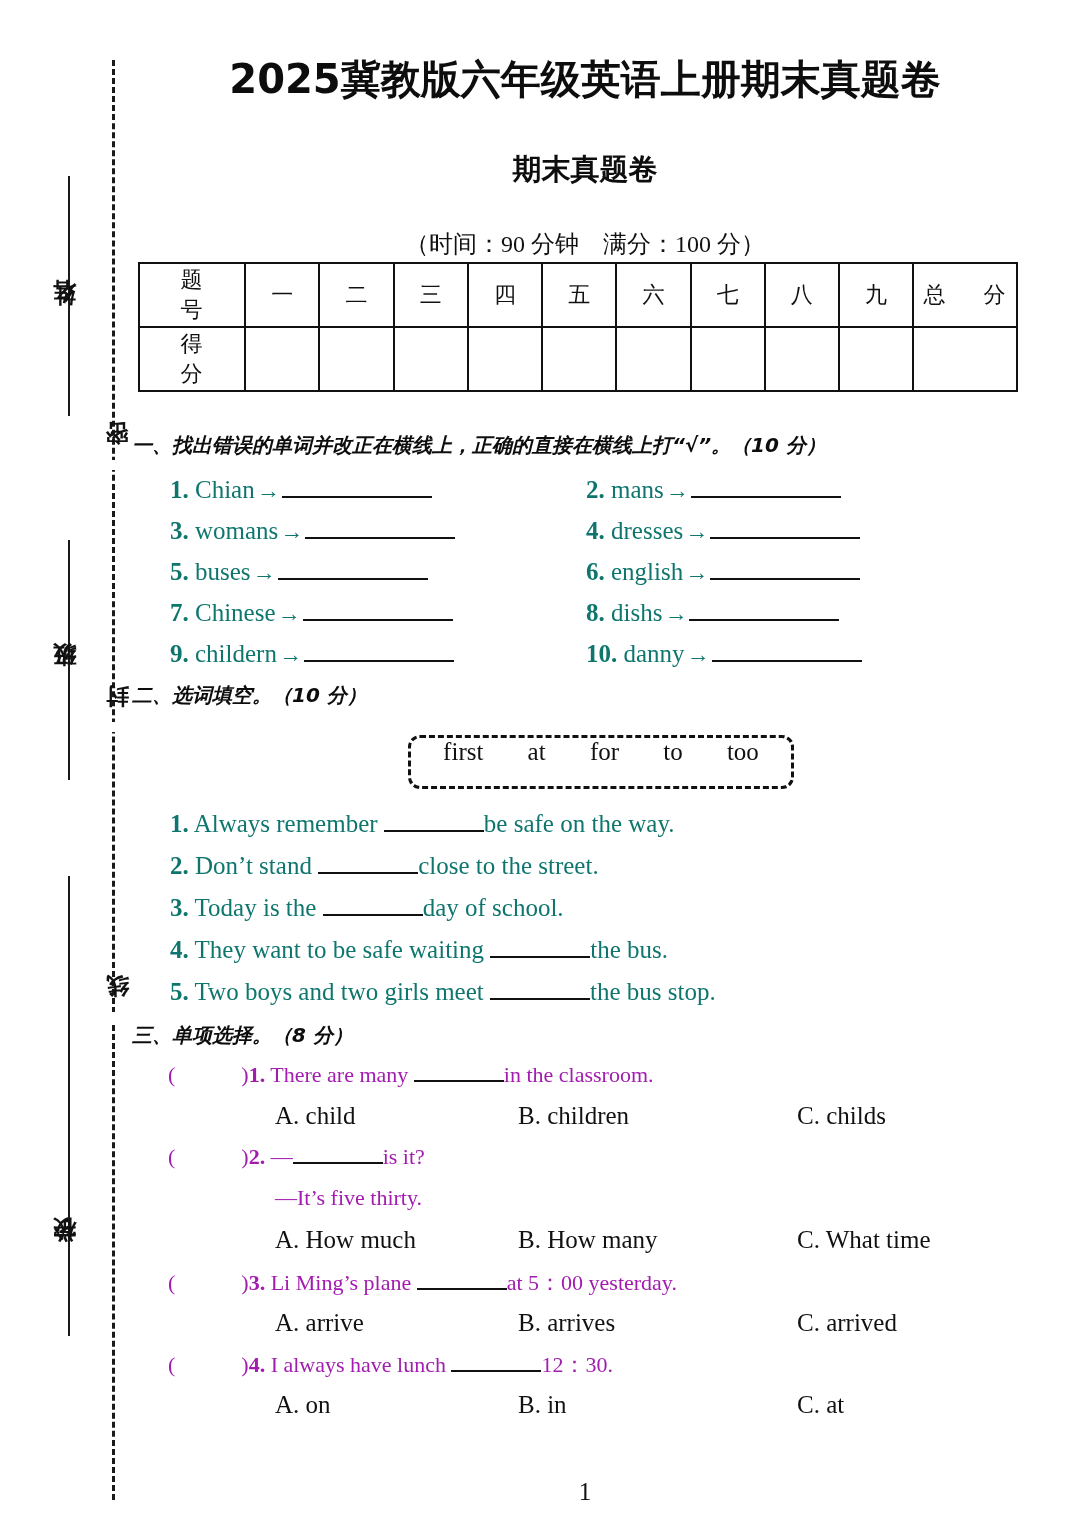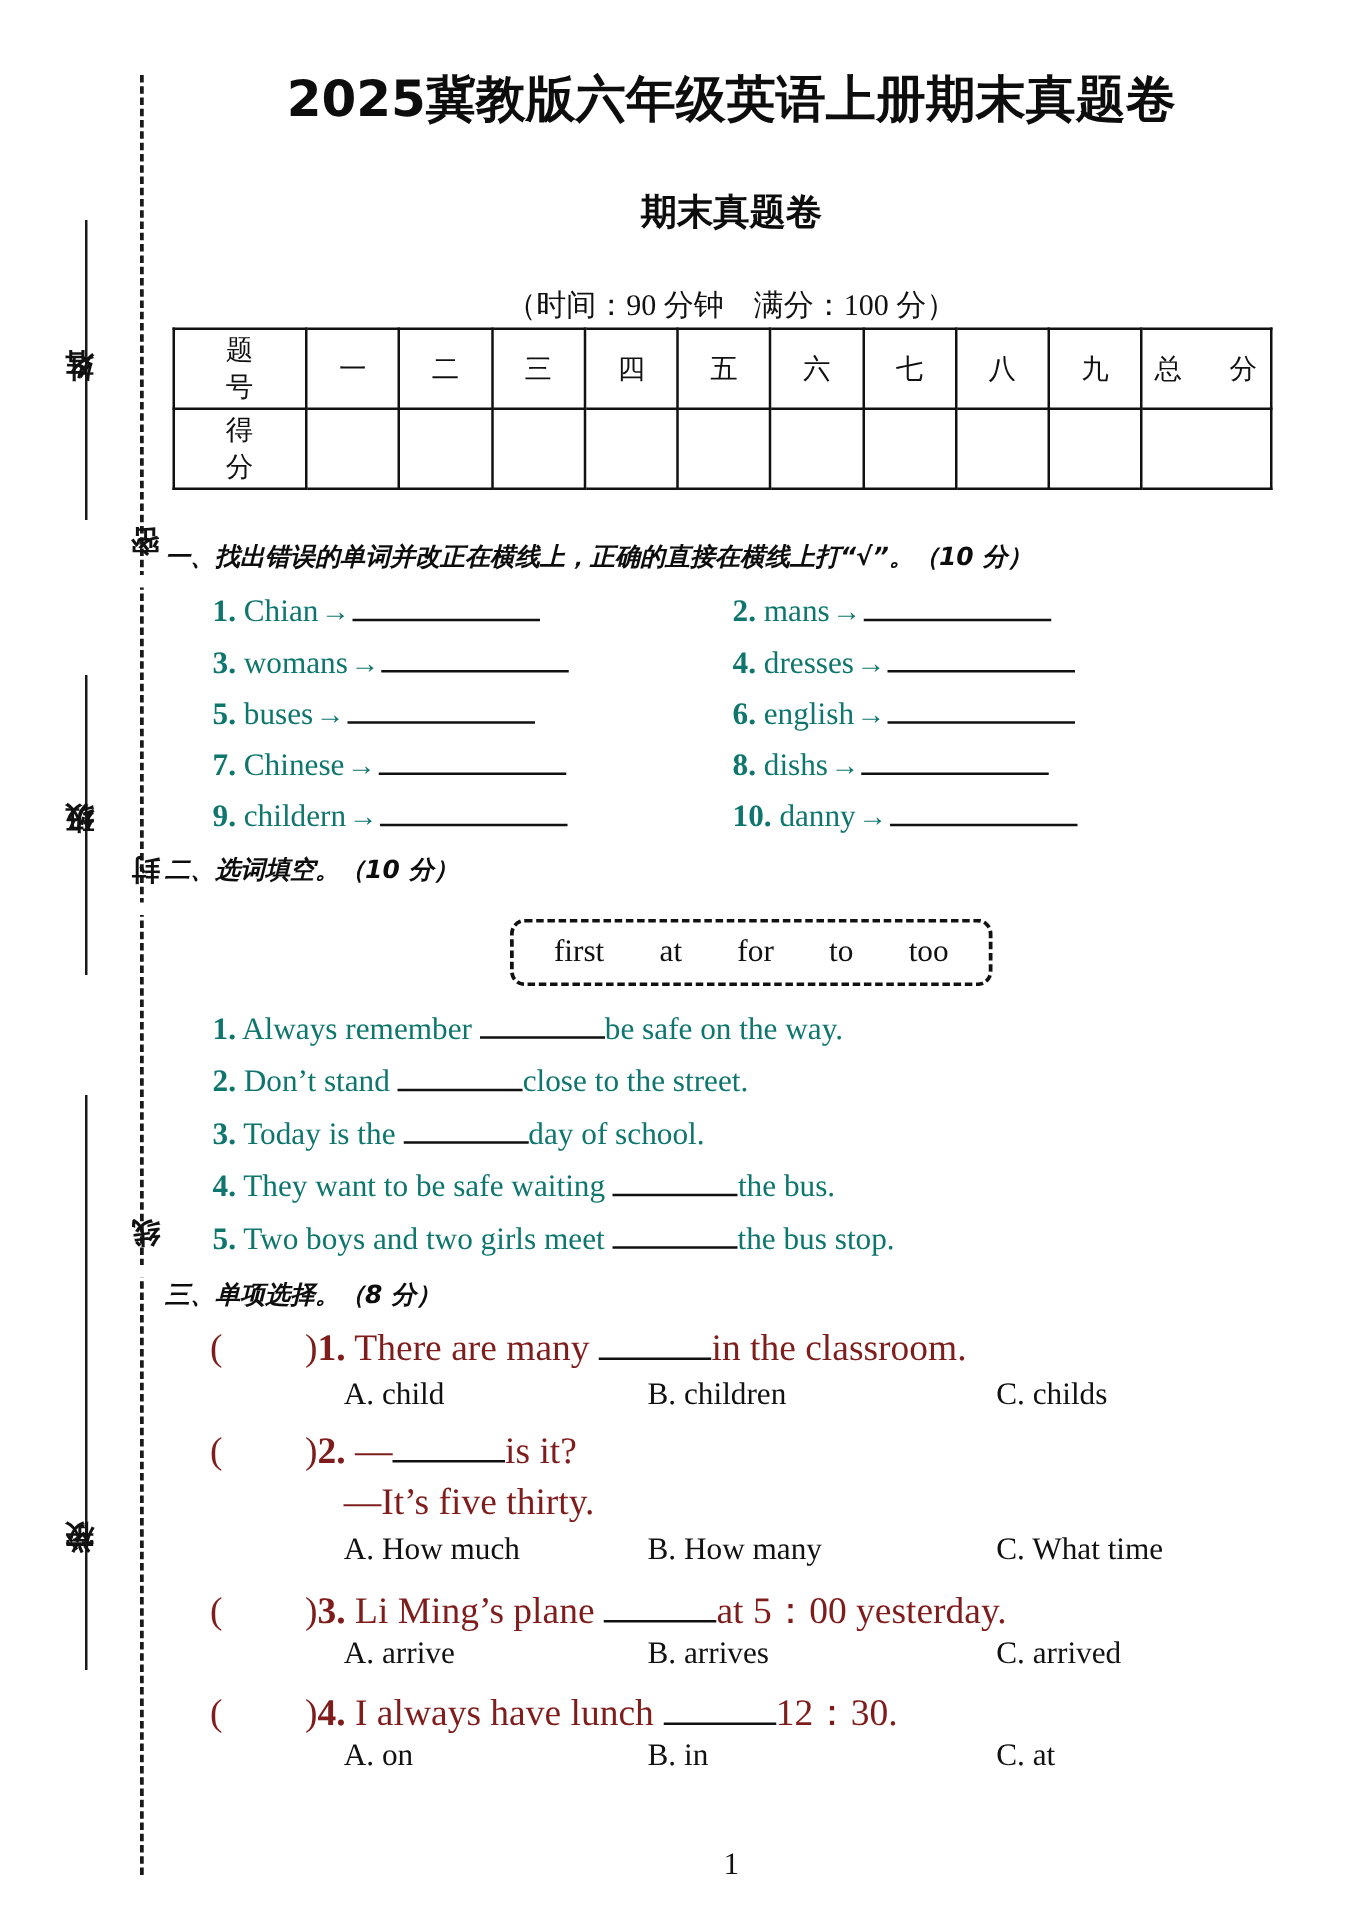--- a/index.html
+++ b/index.html
@@ -163,34 +163,33 @@
 
   
   #word-bank {
     position: absolute;
     left: 278px; top: 735px;
     width: 360px;
     height: 48px;
     border: 3px dashed #111;
     border-radius: 12px;
     display: flex;
-    align-items: center;
     justify-content: space-around;
     font-size: 25px;
     color: #111;
     padding: 0 10px;
   }
   #word-bank .bank-word { padding: 0 2px; }
 
   
   .mc-stem {
     position: absolute;
-    font-size: 30px;
-    white-space: nowrap;
-    color: #7f1d1d;
+    font-size: 22px;
+    white-space: nowrap;
+    color: #a21caf;
   }
   .paren {
     display: inline-block;
     width: 66px;
     font-size: 25px;
   }
   .mc-opts {
     position: absolute;
     font-size: 25px;
     color: #111;

